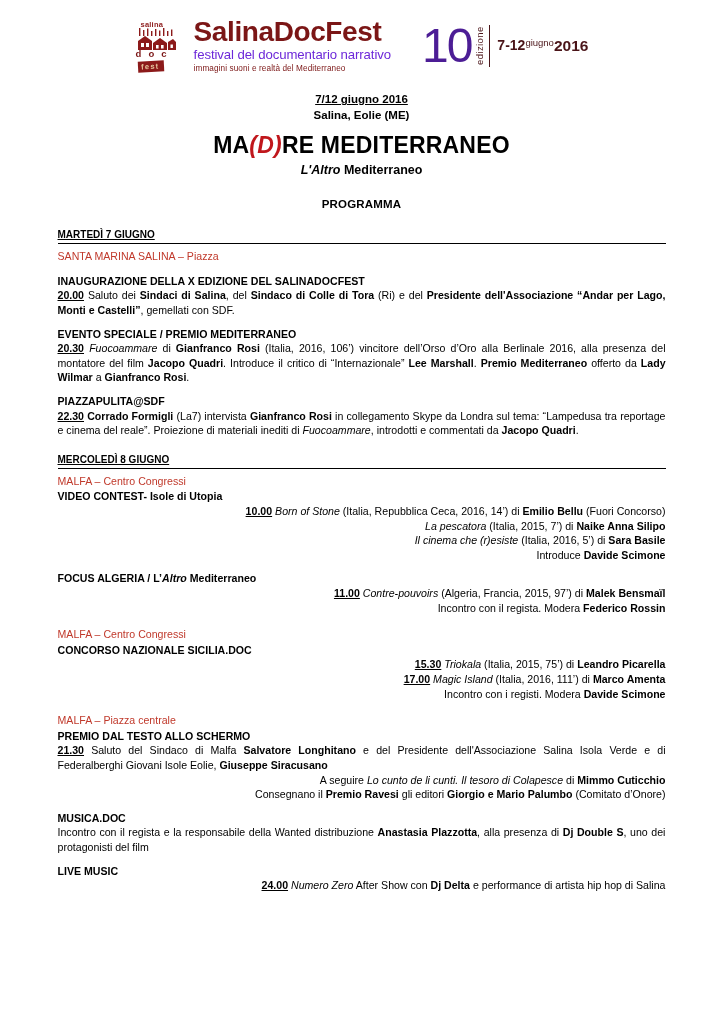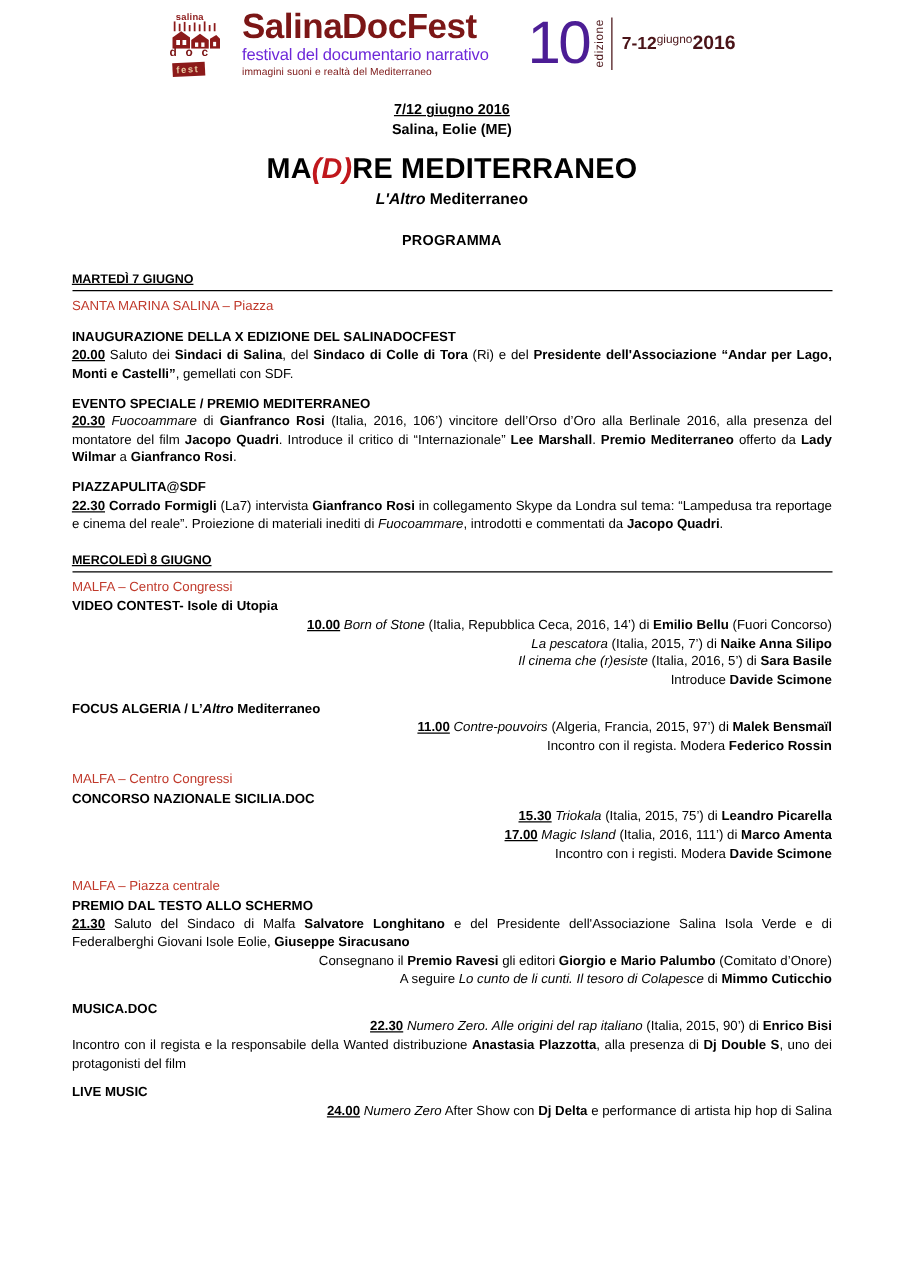--- a/index.html
+++ b/index.html
@@ -18,21 +18,21 @@
     position: relative;
     width: 723px;
     height: 1024px;
     box-sizing: border-box;
     padding: 0;
     overflow: hidden;
   }
 
   
   .logo-band {
-    padding-top: 7px;
+    padding-top: 18px;
     display: flex;
     justify-content: center;
     align-items: flex-start;
   }
   .logo {
     display: flex;
     align-items: center;
     gap: 9px;
   }
   .stamp {
@@ -292,24 +292,23 @@
       <div class="gap-md"></div>
       <div class="venue">MALFA –  Centro Congressi</div>
       <div class="sec-title">CONCORSO NAZIONALE SICILIA.DOC</div>
       <div class="para line"><span class="time">15.30</span><span> </span><span class="i">Triokala</span><span> (Italia, 2015, 75’) di </span><span class="b">Leandro Picarella</span></div>
       <div class="para line"><span class="time">17.00</span><span> </span><span class="i">Magic Island</span><span> (Italia, 2016, 111’) di </span><span class="b">Marco Amenta</span></div>
       <div class="para line"><span>Incontro con i registi. Modera </span><span class="b">Davide Scimone</span></div>
       <div class="gap-md"></div>
       <div class="venue">MALFA – Piazza centrale</div>
       <div class="sec-title">PREMIO DAL TESTO ALLO SCHERMO</div>
       <div class="para"><span class="time">21.30</span><span> Saluto del Sindaco di Malfa </span><span class="b">Salvatore Longhitano</span><span> e del Presidente dell'Associazione Salina Isola Verde e di Federalberghi Giovani Isole Eolie, </span><span class="b">Giuseppe Siracusano</span></div>
+      <div class="para line"><span>A seguire </span><span class="i">Lo cunto de li cunti. Il tesoro di Colapesce</span><span> di </span><span class="b">Mimmo Cuticchio</span></div>
       <div class="para line"><span>Consegnano il </span><span class="b">Premio Ravesi</span><span> gli editori </span><span class="b">Giorgio e Mario Palumbo</span><span> (Comitato d’Onore)</span></div>
-      <div class="para line"><span>A seguire </span><span class="i">Lo cunto de li cunti. Il tesoro di Colapesce</span><span> di </span><span class="b">Mimmo Cuticchio</span></div>
       <div class="gap-sm"></div>
       <div class="sec-title">MUSICA.DOC</div>
-      <div class="para line"><span class="time">22.30</span><span> </span><span class="i">Numero Zero. Alle origini del rap italiano</span><span> (Italia, 2015, 90’) di </span><span class="b">Enrico Bisi</span></div>
       <div class="para"><span>Incontro con il regista e la responsabile della Wanted distribuzione </span><span class="b">Anastasia Plazzotta</span><span>, alla presenza di </span><span class="b">Dj Double S</span><span>, uno dei protagonisti del film</span></div>
       <div class="gap-sm"></div>
       <div class="sec-title">LIVE MUSIC</div>
       <div class="para line"><span class="time">24.00</span><span> </span><span class="i">Numero Zero</span><span> After Show con </span><span class="b">Dj Delta</span><span> e performance di artista hip hop di Salina</span></div>
     </div>
 
 </div>
 
 </body></html>

